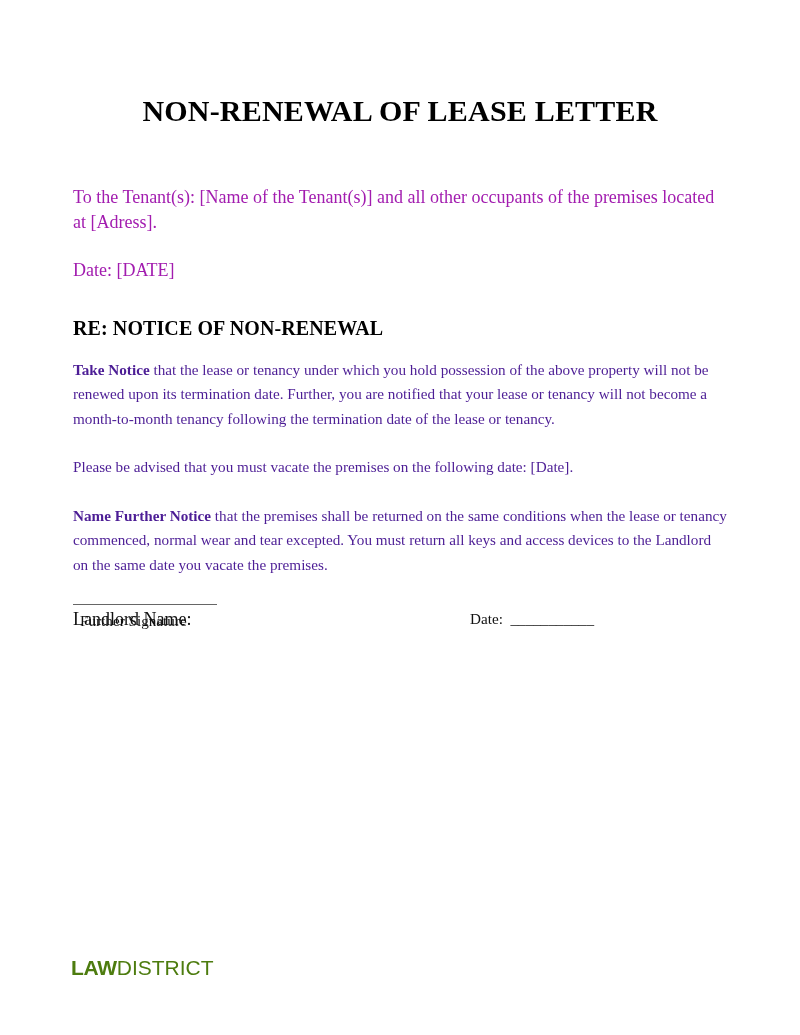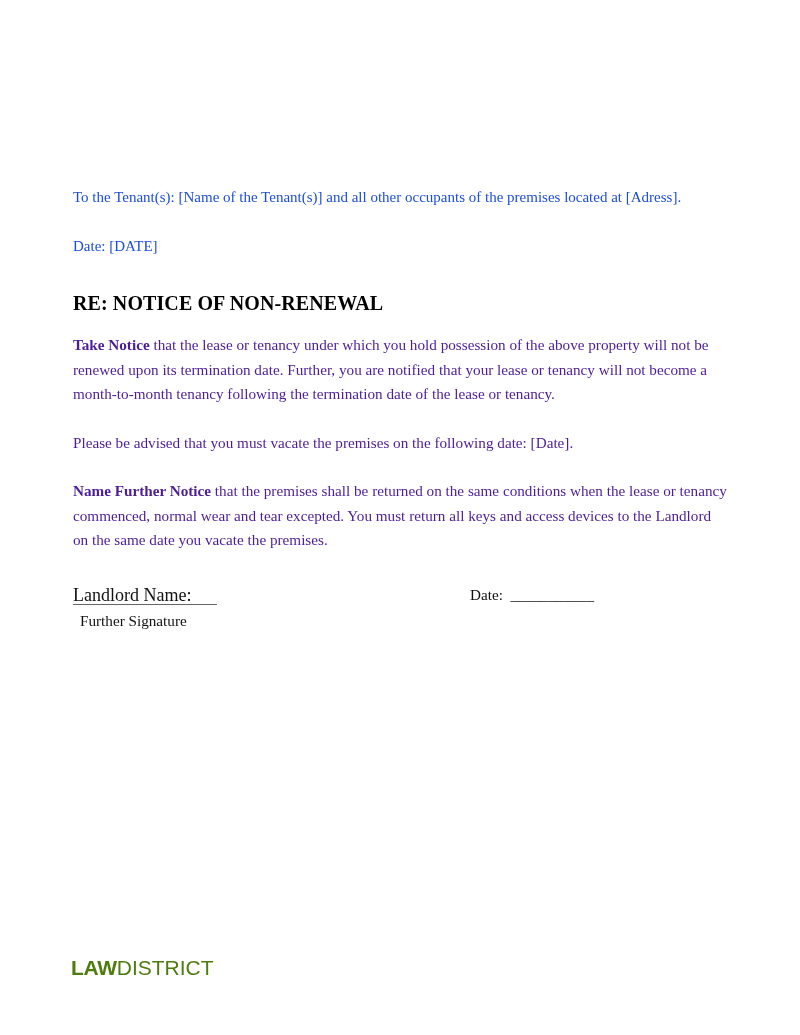--- a/index.html
+++ b/index.html
@@ -43,23 +43,23 @@
 
   
   .body-block {
     position: absolute;
     left: 73px;
     top: 185px;
     width: 654px;
   }
 
   .para {
-    font-size: 15px;
+    font-size: 18px;
     line-height: 24.5px;
-    color: #1d4ed8;
+    color: #a21caf;
     margin: 0 0 24px 0;
     text-align: left;
   }
 
   .para b, .bold {
     font-weight: bold;
   }
 
   .re-heading {
     font-size: 20px;
@@ -138,20 +138,21 @@
   .footer-logo .district {
     font-weight: 400;
     letter-spacing: 0px;
   }
 </style>
 </head>
 <body>
 
 <div class="page">
 
+  <h1 class="doc-title">NON-RENEWAL OF LEASE LETTER</h1>
 
   <div class="body-block">
 
     <p class="para">To the Tenant(s): [Name of the Tenant(s)] and all other occupants of the premises located at [Adress].</p>
 
 
     <p class="para">Date: [DATE]</p>
 
     <h2 class="re-heading">RE: NOTICE OF NON-RENEWAL</h2>
 

